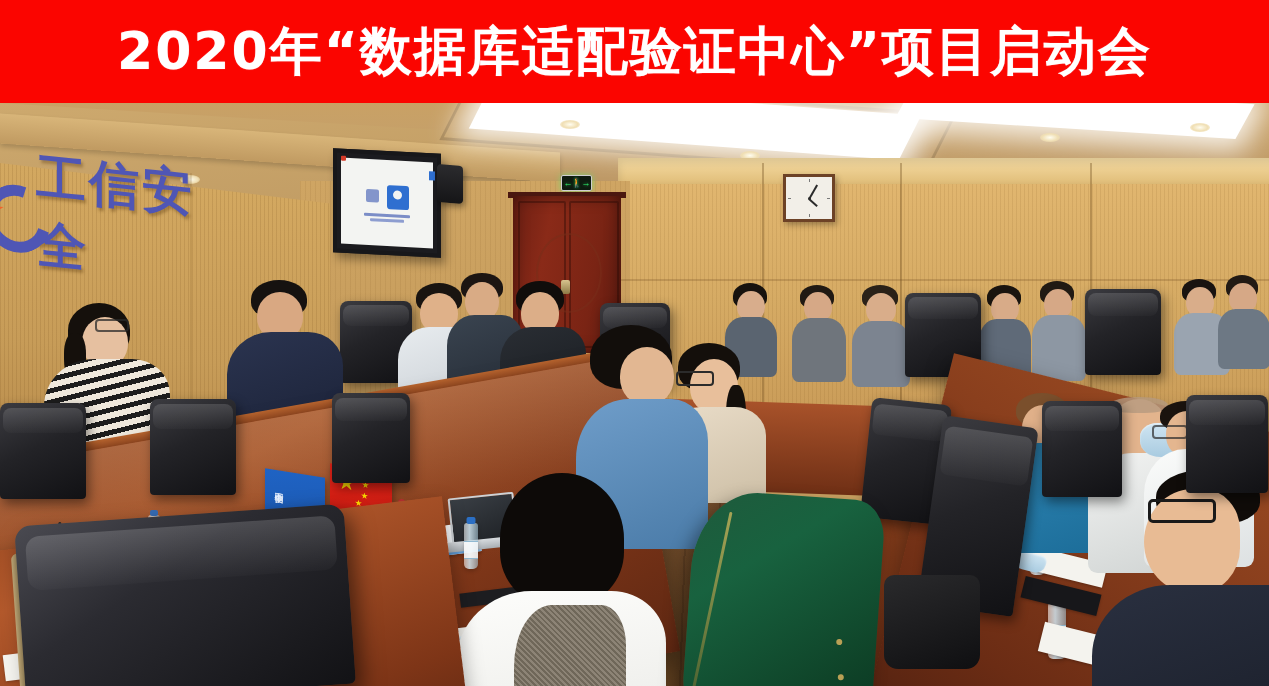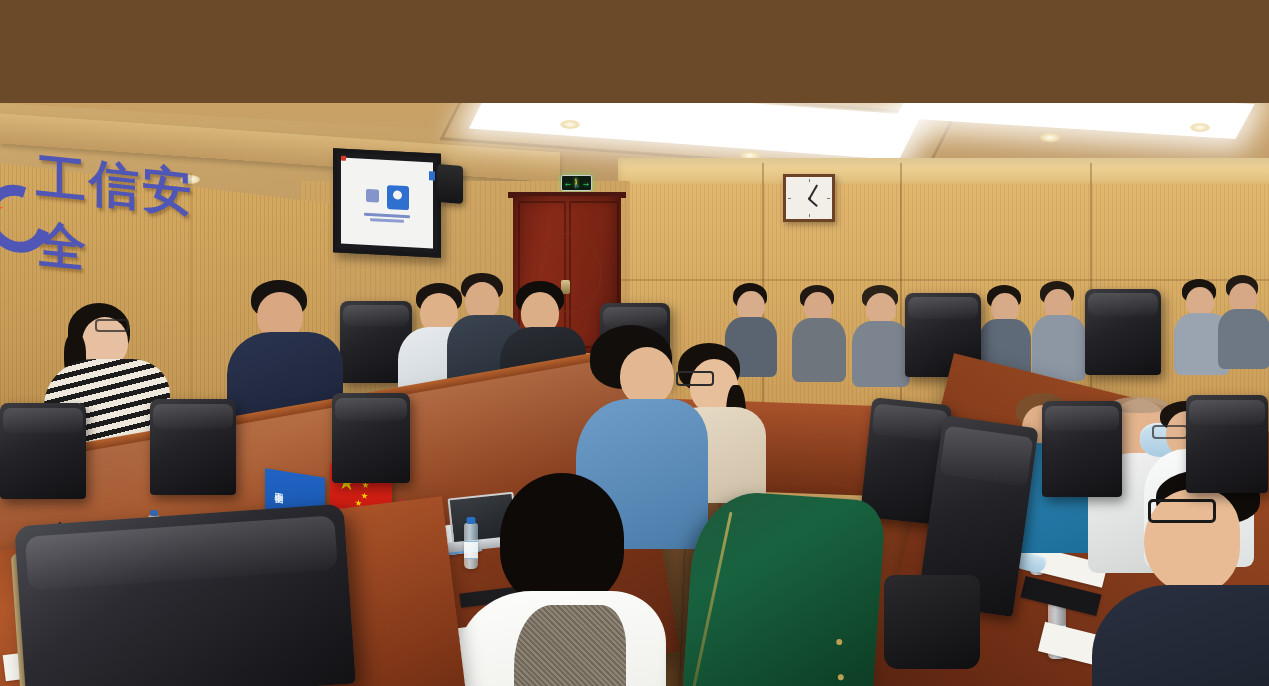--- a/index.html
+++ b/index.html
@@ -654,20 +654,23 @@
     width: 6px; height: 6px;
     border-radius: 50%;
     background: #b9a055;
   }
 </style>
 </head>
 <body>
 
 <div id="stage">
 
+  <div id="banner">
+    <div id="banner-text">2020年“数据库适配验证中心”项目启动会</div>
+  </div>
 
   <div id="photo">
 
     <div class="ceiling"></div>
     <div class="ceiling-panel-left"></div>
     <div class="ceiling-beam"></div>
     <div class="light-frame"></div>
     <div class="light-panel lp1"></div>
     <div class="light-panel lp2"></div>
     <div class="downlight" style="left:180px;top:72px;"></div>

